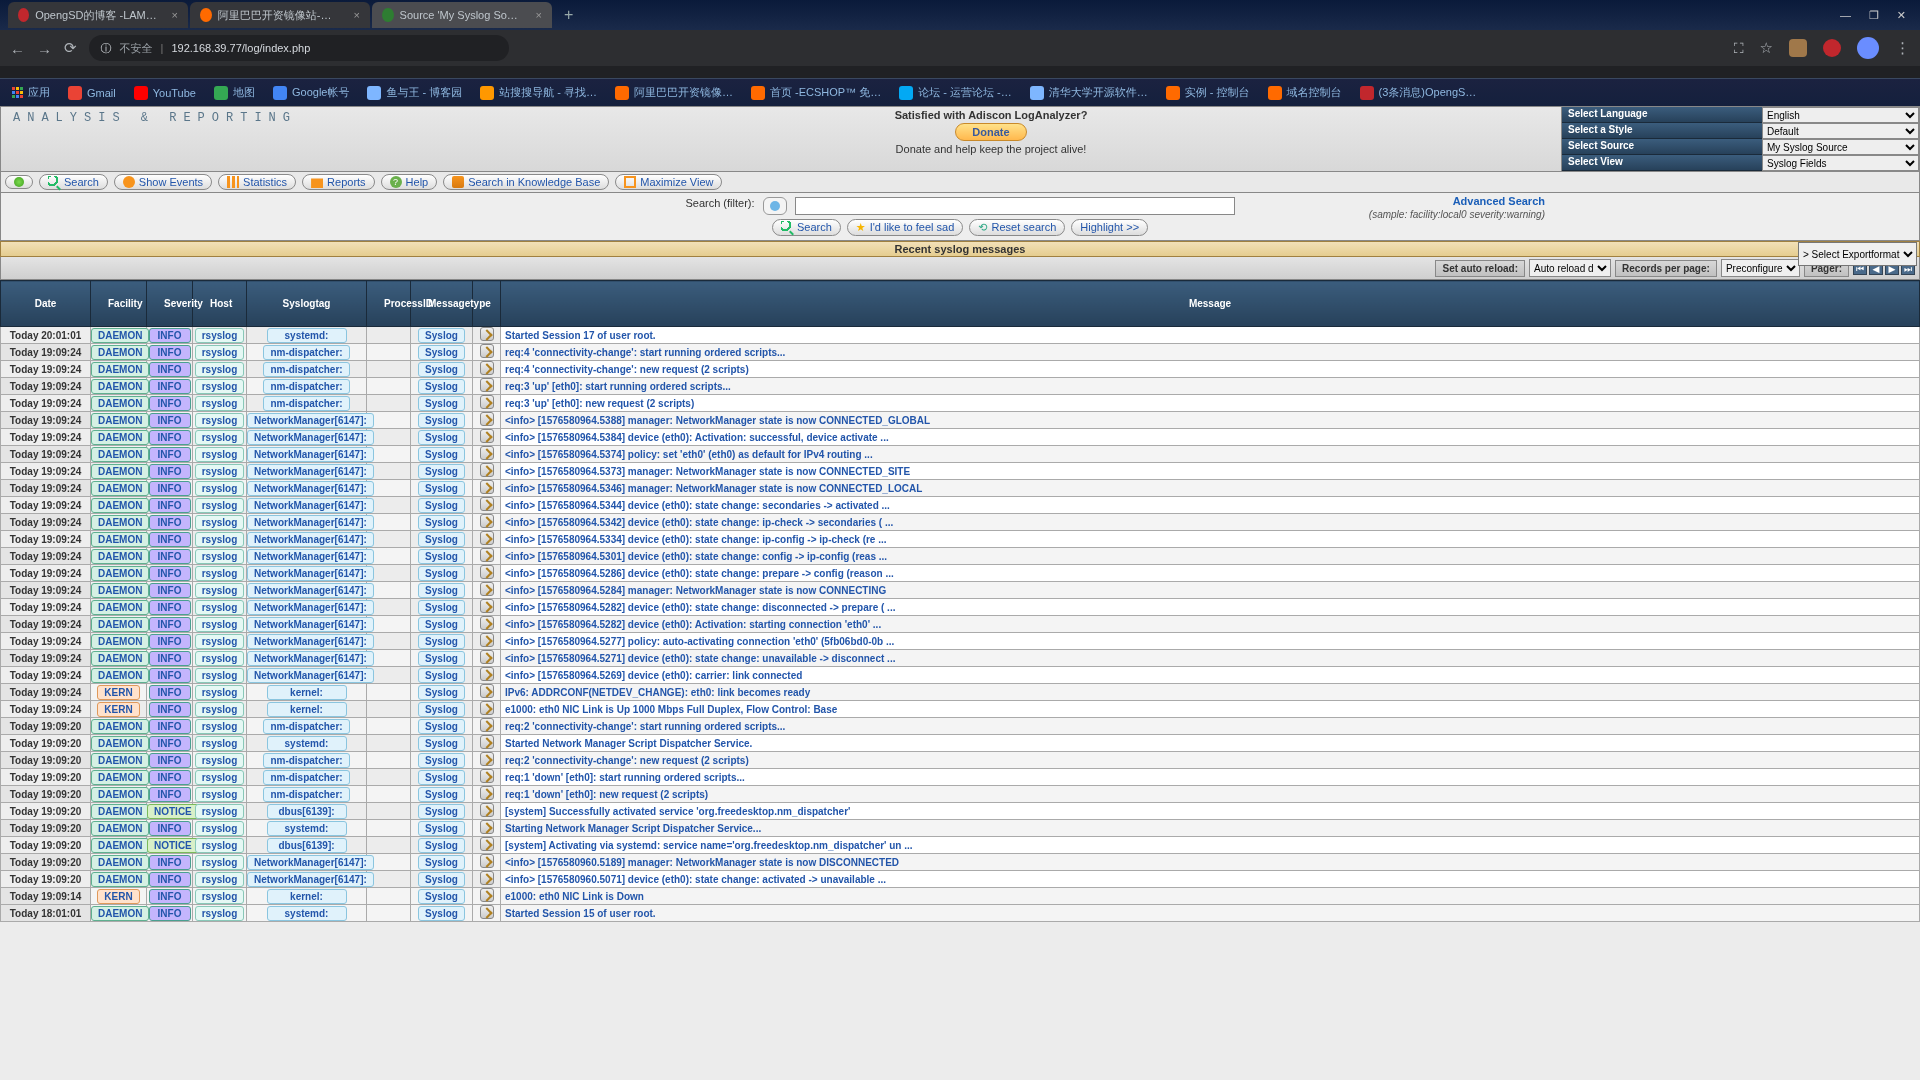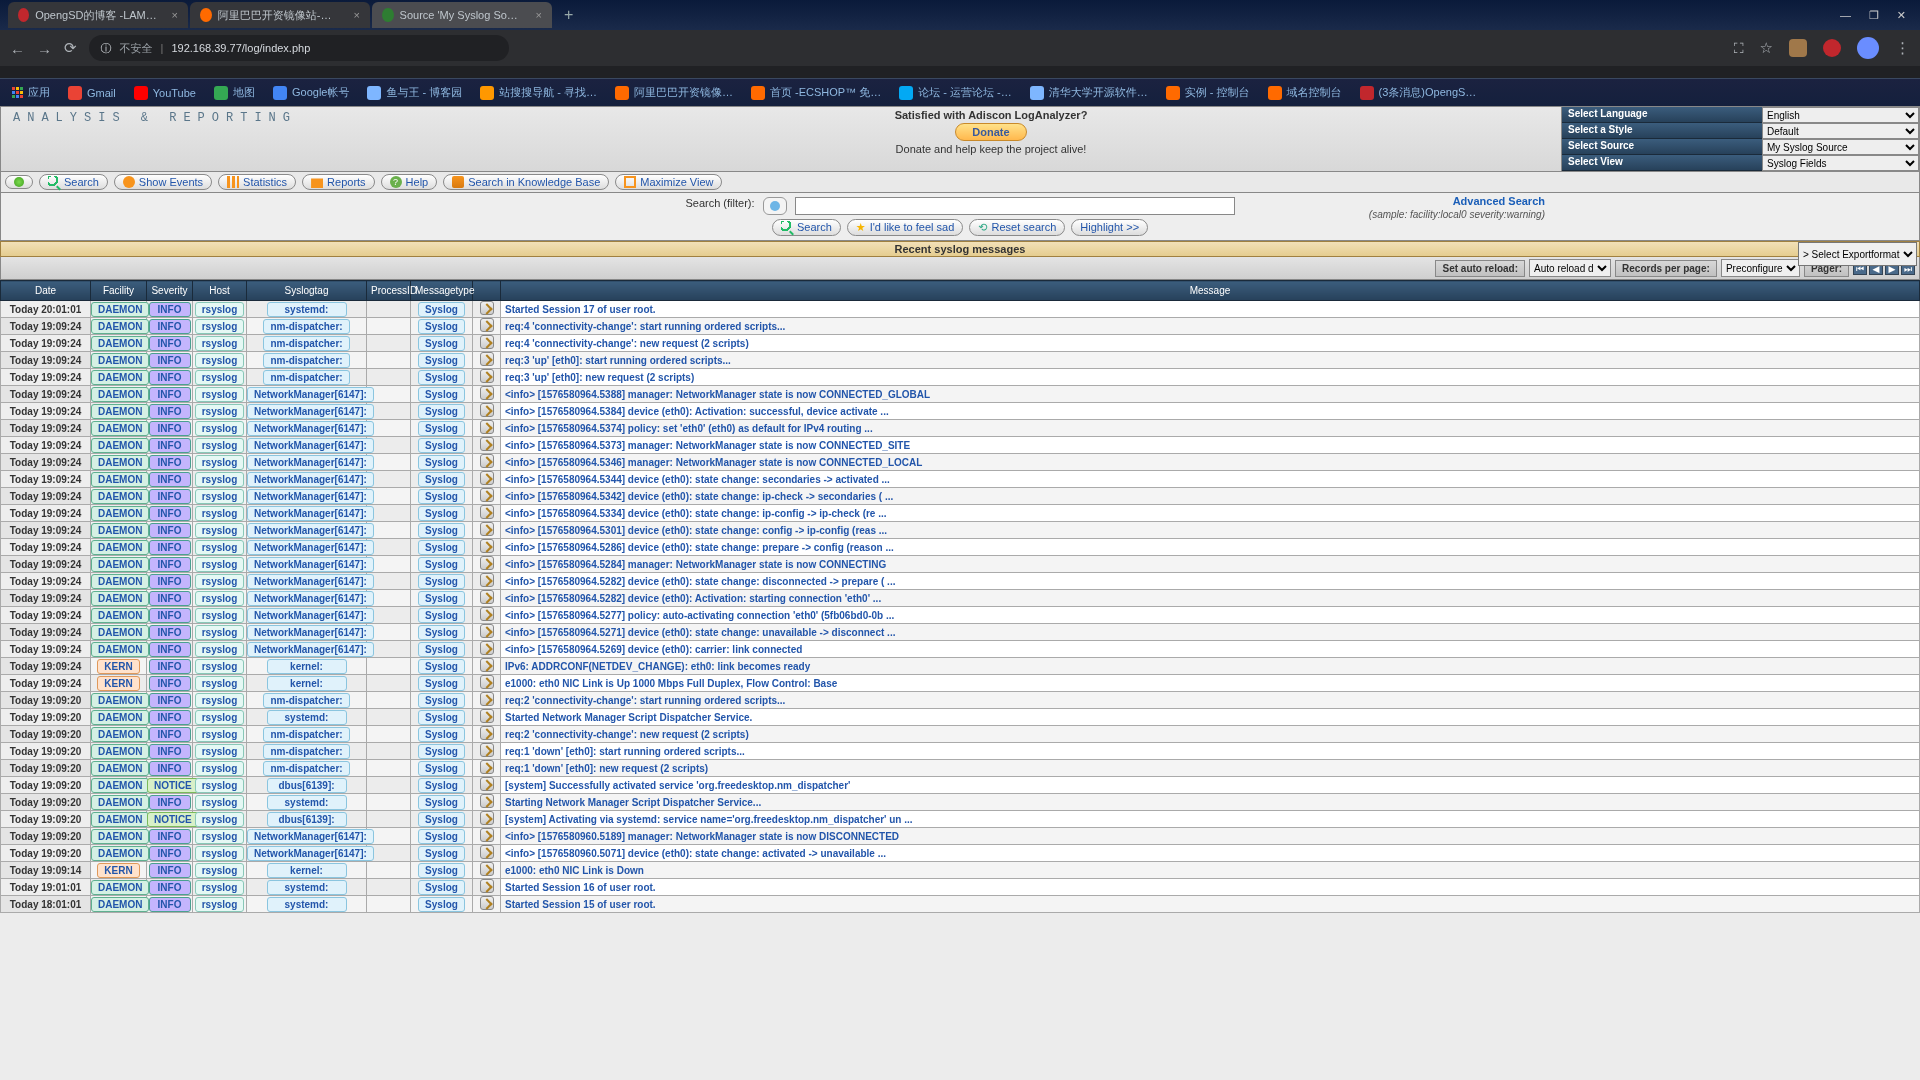--- a/index.html
+++ b/index.html
@@ -60,21 +60,21 @@
 .sp-buttons{display:flex;gap:6px;margin-top:4px;justify-content:center}
 .section-title{background:linear-gradient(#f2e0b8,#e5cd8f);border:1px solid #a08040;text-align:center;font-weight:bold;color:#333;padding:1px;font-size:11px;position:relative}
 .export{position:absolute;right:2px;top:0}
 .export select{font-size:10px;height:24px}
 .controls-row{background:linear-gradient(#e4e4e4,#cfcfcf);border:1px solid #888;border-top:none;display:flex;justify-content:flex-end;align-items:center;gap:4px;padding:2px 4px}
 .ctl-lbl{background:linear-gradient(#d8d8d8,#c0c0c0);border:1px solid #888;padding:2px 6px;font-size:10px;font-weight:bold;color:#333}
 .ctl-sel{font-size:10px;height:18px;border:1px solid #888}
 .pager-btns{display:flex;gap:2px}
 .pager-btns span{width:14px;height:14px;background:#4a6a8a;color:#fff;text-align:center;line-height:14px;font-size:9px;border:1px solid #345;cursor:pointer}
 table.log{width:100%;border-collapse:collapse;table-layout:fixed}
-table.log th{background:linear-gradient(#3b5d7d,#27415a);color:#fff;font-size:10px;padding:4px;border:1px solid #1a2a3a;font-weight:normal}
+table.log th{background:linear-gradient(#3b5d7d,#27415a);color:#fff;font-size:10px;padding:17px;border:1px solid #1a2a3a;font-weight:bold}
 table.log td{border:1px solid #aaa;padding:0;font-size:10px;text-align:center;vertical-align:middle;height:16px}
 .col-date{width:90px}
 .col-fac{width:56px}
 .col-sev{width:46px}
 .col-host{width:54px}
 .col-tag{width:120px}
 .col-pid{width:44px}
 .col-mtype{width:62px}
 .col-mico{width:28px}
 .col-msg{}
@@ -722,31 +722,20 @@
           <td class="date-cell">Today 19:09:14</td>
           <td><span class="pill kern">KERN</span></td>
           <td><span class="pill info">INFO</span></td>
           <td><span class="pill host">rsyslog</span></td>
           <td><span class="pill tag">kernel:</span></td>
           <td></td>
           <td><span class="pill mtype">Syslog</span></td>
           <td><span class="mico"></span></td>
           <td class="msg-cell">e1000: eth0 NIC Link is Down</td>
         </tr>
-        <tr class="">
-          <td class="date-cell">Today 19:01:01</td>
-          <td><span class="pill daemon">DAEMON</span></td>
-          <td><span class="pill info">INFO</span></td>
-          <td><span class="pill host">rsyslog</span></td>
-          <td><span class="pill tag">systemd:</span></td>
-          <td></td>
-          <td><span class="pill mtype">Syslog</span></td>
-          <td><span class="mico"></span></td>
-          <td class="msg-cell">Started Session 16 of user root.</td>
-        </tr>
         <tr class="odd">
           <td class="date-cell">Today 18:01:01</td>
           <td><span class="pill daemon">DAEMON</span></td>
           <td><span class="pill info">INFO</span></td>
           <td><span class="pill host">rsyslog</span></td>
           <td><span class="pill tag">systemd:</span></td>
           <td></td>
           <td><span class="pill mtype">Syslog</span></td>
           <td><span class="mico"></span></td>
           <td class="msg-cell">Started Session 15 of user root.</td>

